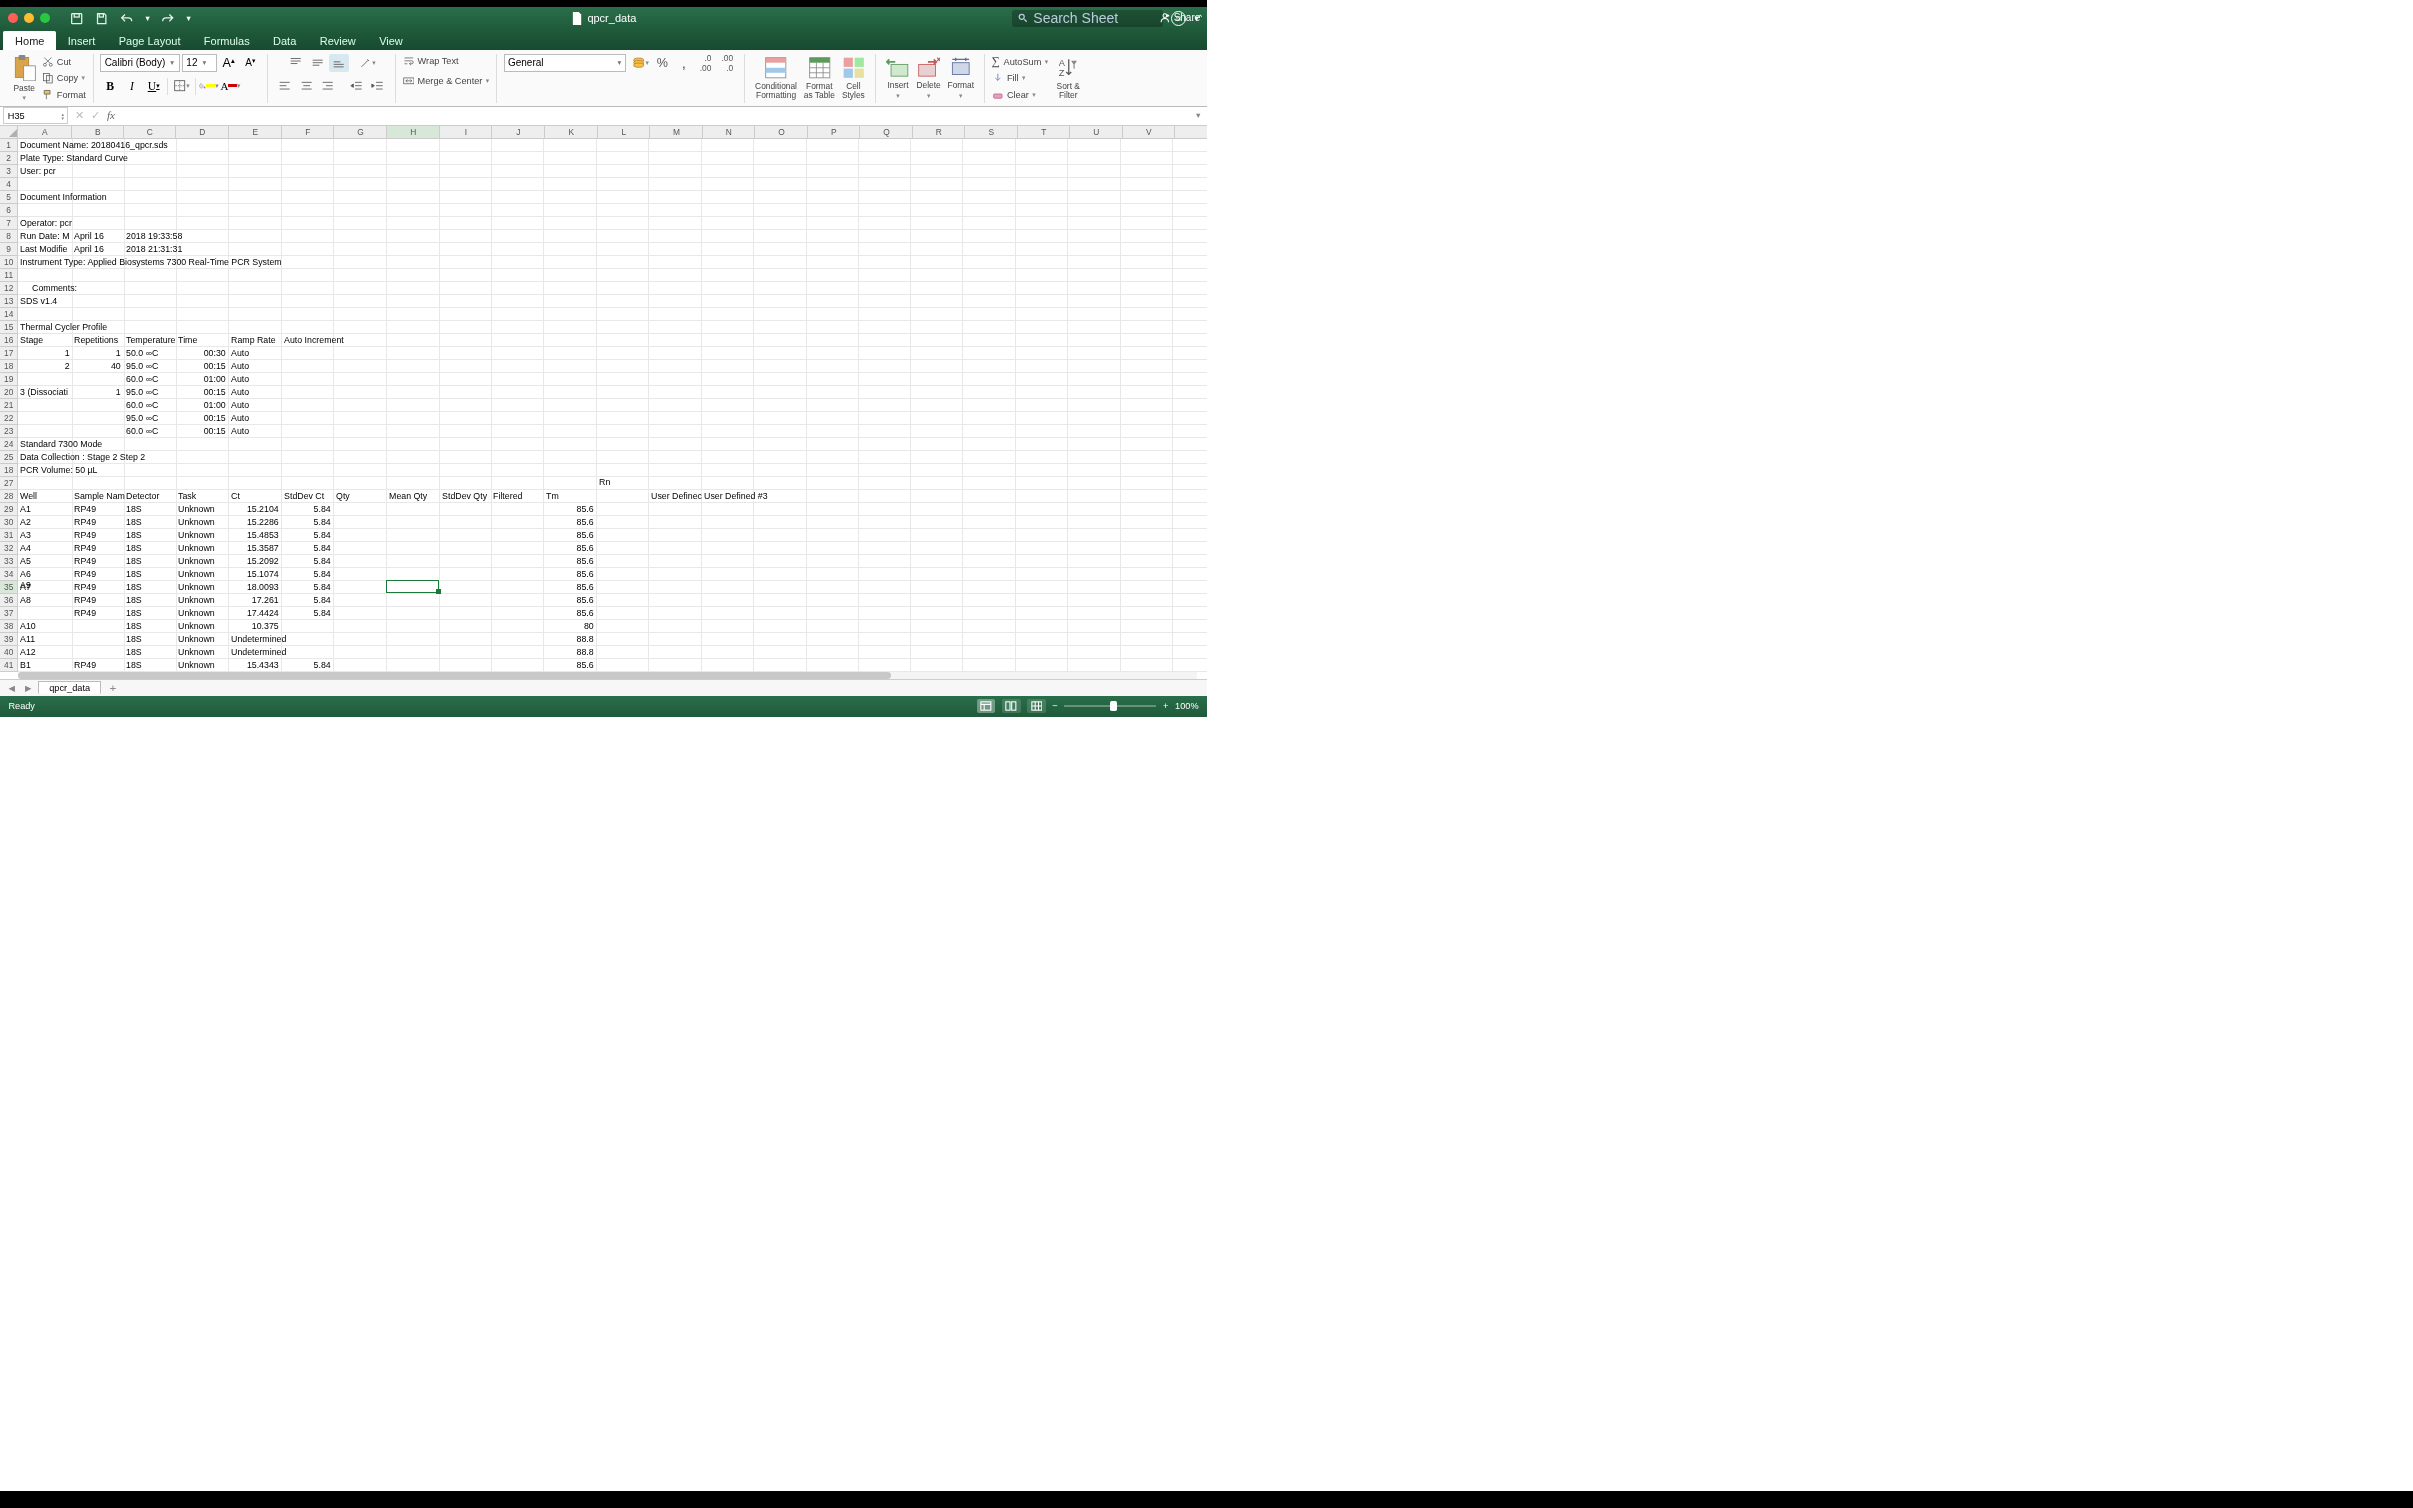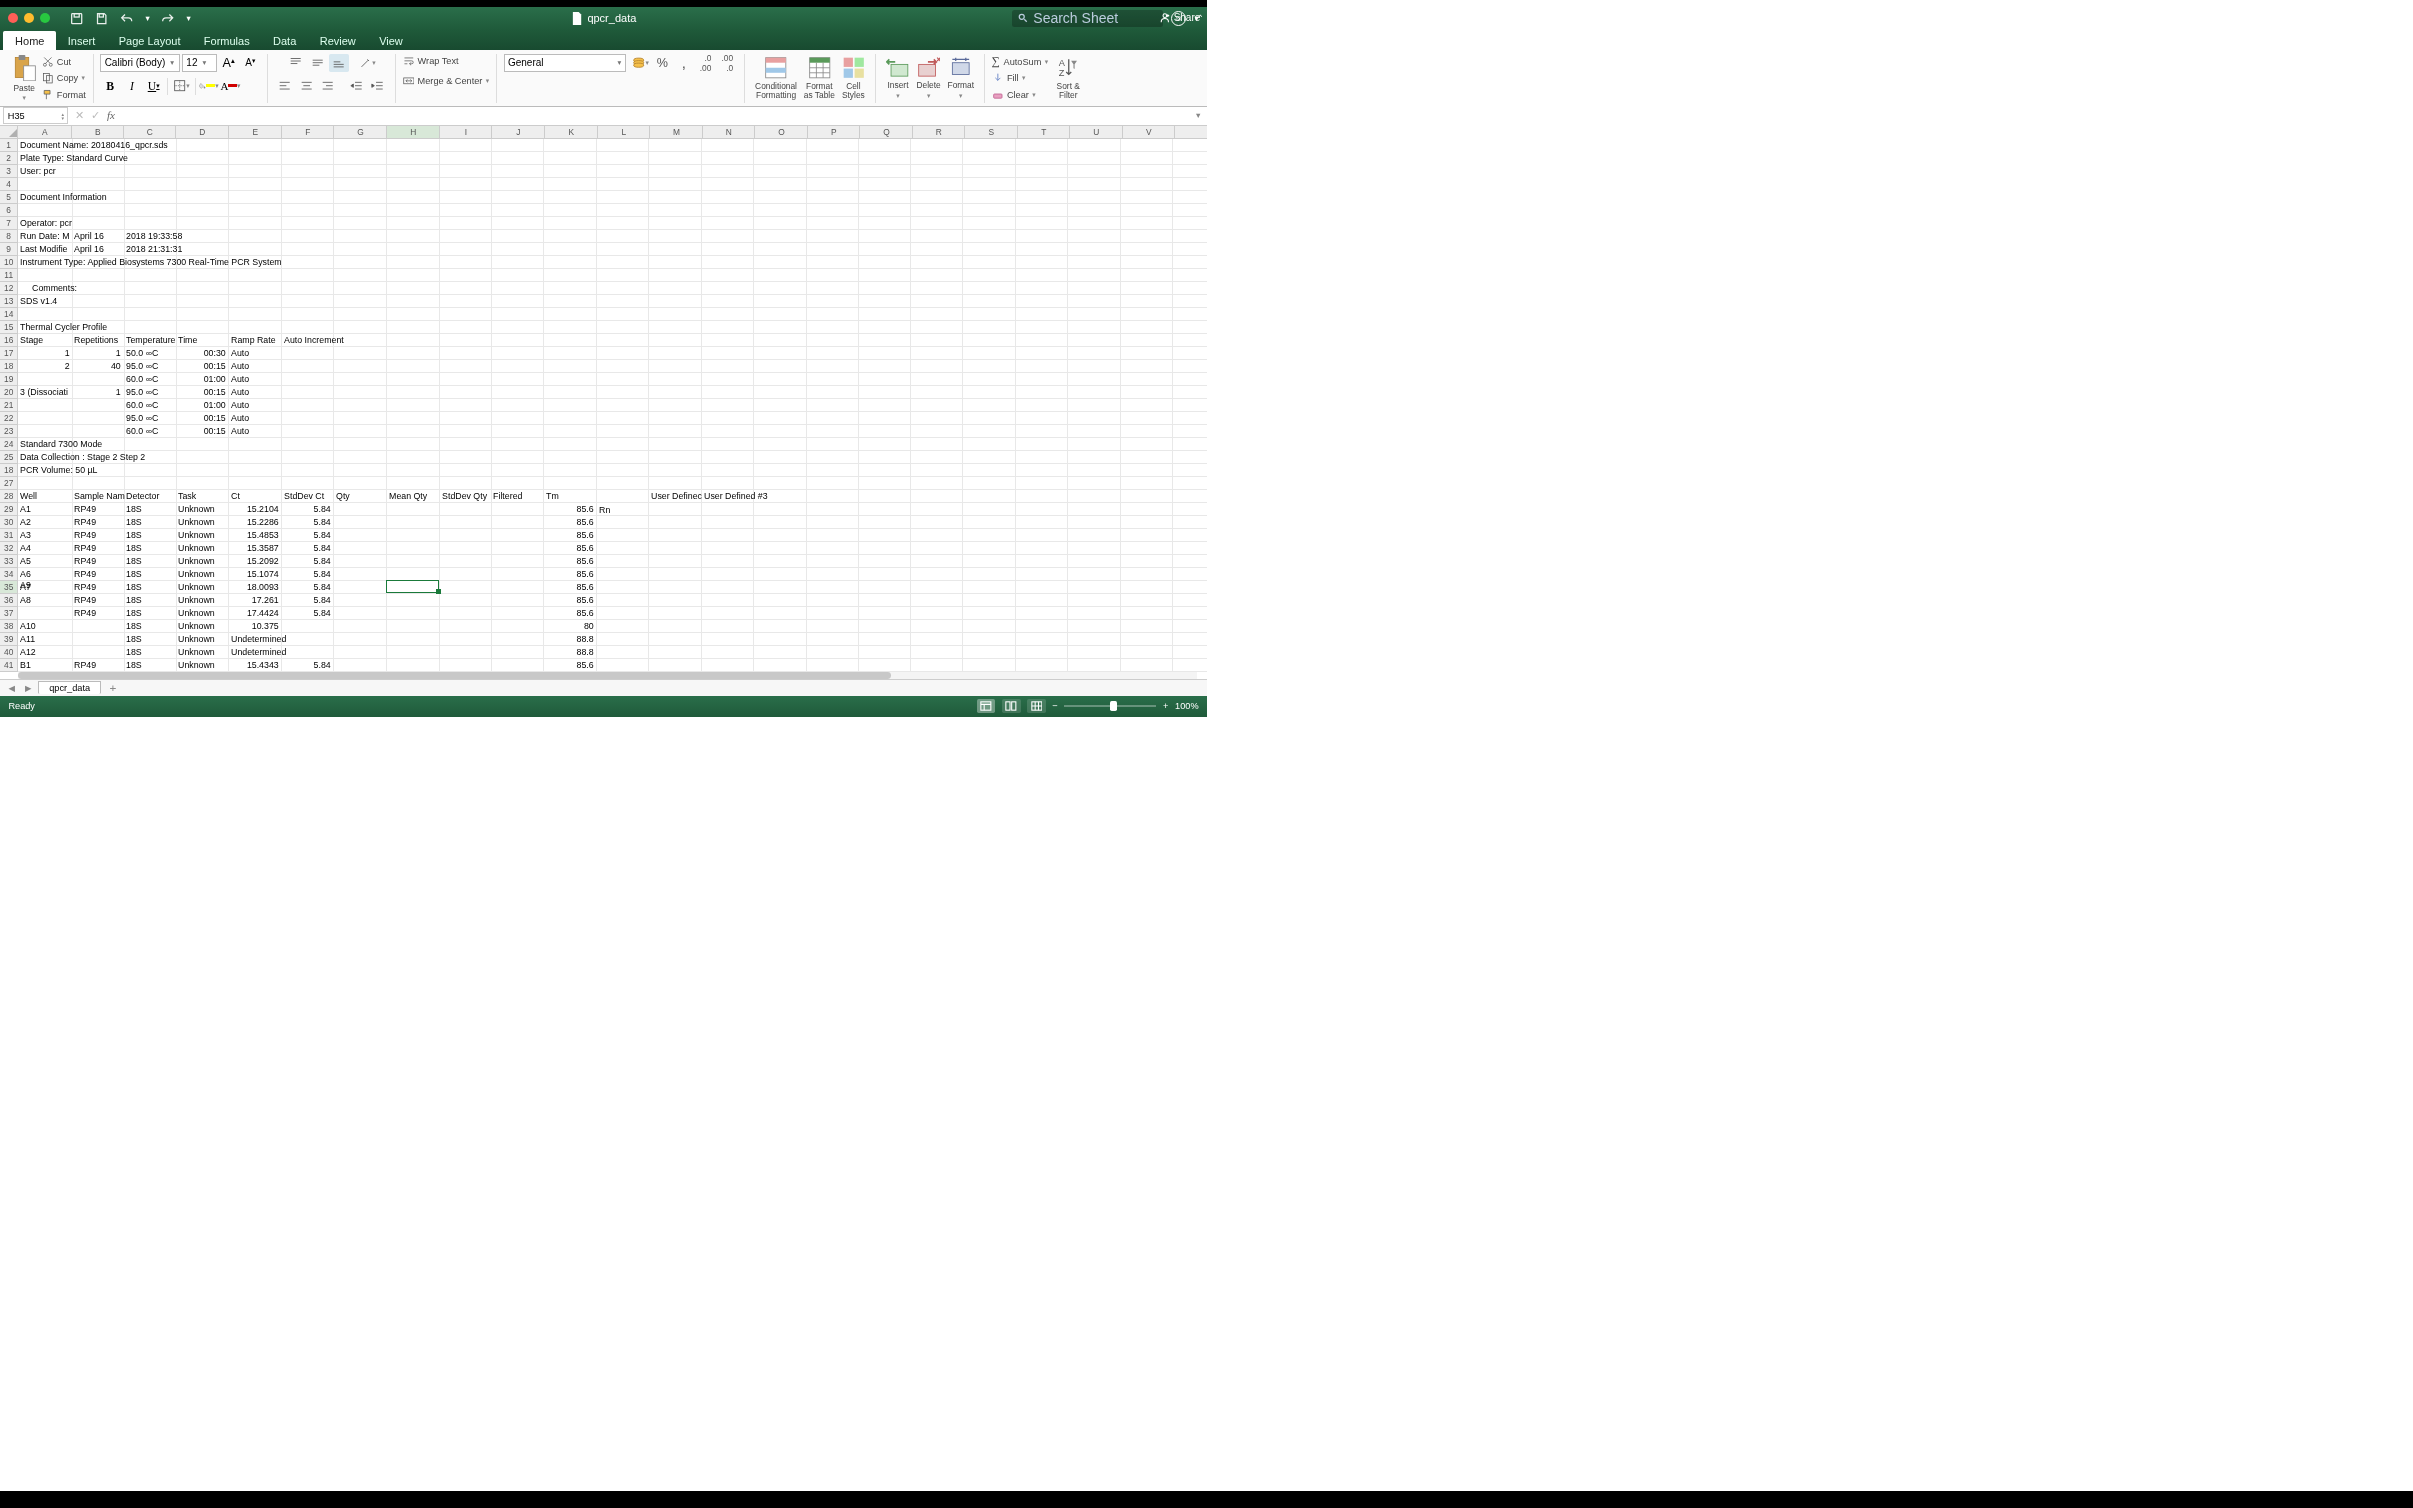--- a/index.html
+++ b/index.html
@@ -647,21 +647,21 @@
       <div class="cell" style="left: 54px; top: 351px; width: 50px;">Sample Nam</div>
       <div class="cell" style="left: 106px; top: 351px; width: 50px;">Detector</div>
       <div class="cell" style="left: 158px; top: 351px; width: 51px;">Task</div>
       <div class="cell" style="left: 211px; top: 351px; width: 51px;">Ct</div>
       <div class="cell" style="left: 264px; top: 351px; width: 50px;">StdDev Ct</div>
       <div class="cell" style="left: 316px; top: 351px; width: 51px;">Qty</div>
       <div class="cell" style="left: 369px; top: 351px; width: 51px;">Mean Qty</div>
       <div class="cell" style="left: 422px; top: 351px; width: 50px;">StdDev Qty</div>
       <div class="cell" style="left: 473px; top: 351px; width: 51px;">Filtered</div>
       <div class="cell" style="left: 526px; top: 351px; width: 51px;">Tm</div>
-      <div class="cell" style="left: 579px; top: 365px; width: 50px;">Rn</div>
+      <div class="cell" style="left: 579px; top: 337px; width: 50px;">Rn</div>
       <div class="cell" style="left: 631px; top: 351px; width: 51px;">User Definec</div>
       <div class="cell" style="left: 684px; top: 351px; width: 50px;">User Defined #3</div>
       <div class="cell" style="left: 0px; top: 364px; width: 53px;">A1</div>
       <div class="cell" style="left: 54px; top: 364px; width: 50px;">RP49</div>
       <div class="cell" style="left: 106px; top: 364px; width: 50px;">18S</div>
       <div class="cell" style="left: 158px; top: 364px; width: 51px;">Unknown</div>
       <div class="cell num" style="left: 211px; top: 364px; width: 51px; overflow: hidden;">15.2104</div>
       <div class="cell num" style="left: 264px; top: 364px; width: 50px; overflow: hidden;">5.84</div>
       <div class="cell num" style="left: 526px; top: 364px; width: 51px; overflow: hidden;">85.6</div>
       <div class="cell" style="left: 0px; top: 377px; width: 53px;">A2</div>

